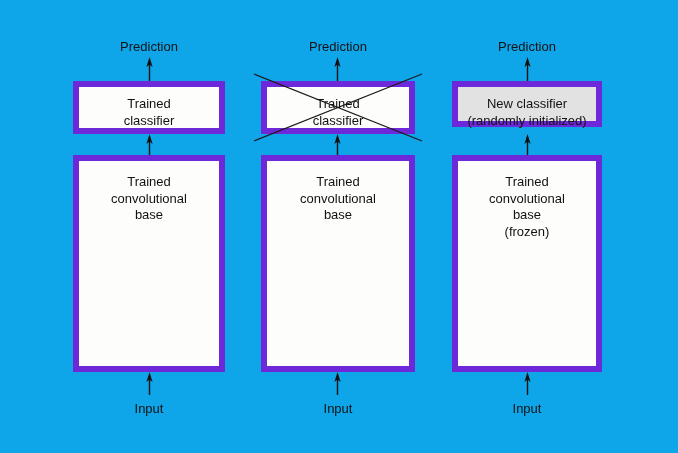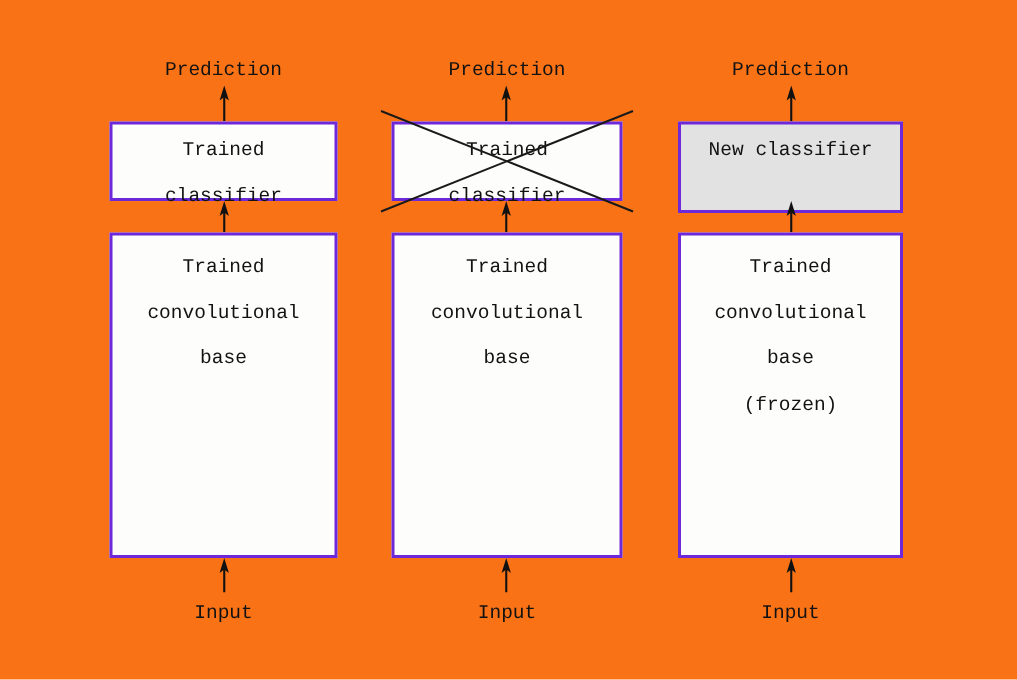--- a/index.html
+++ b/index.html
@@ -4,46 +4,45 @@
 <style>
   html, body {
     margin: 0;
     padding: 0;
     background: #ffffff;
   }
   #canvas {
     position: relative;
     width: 678px;
     height: 453px;
-    background: #f97316;
-    font-family: Liberation Mono, monospace;
+    background: #0ea5e9;
+    font-family: Liberation Sans, sans-serif;
     color: #1a1a1a;
     overflow: hidden;
   }
 
   
   .label {
     position: absolute;
     font-size: 13px;
     line-height: 16px;
     text-align: center;
     white-space: nowrap;
     color: #121212;
   }
 
   
   .box {
     position: absolute;
     box-sizing: border-box;
-    border: 2px solid #6d28d9;
+    border: 6px solid #6d28d9;
     background: #fdfdfb;
     display: flex;
     flex-direction: column;
     align-items: center;
-    gap: 14px;
   }
   .box.shaded {
     background: #e2e2e2;
   }
   .box-text {
     font-size: 13px;
     line-height: 16.5px;
     text-align: center;
     color: #121212;
     white-space: nowrap;
@@ -159,22 +158,23 @@
 
     <div class="label" style="left:452px; top:39px; width:150px;">Prediction</div>
 
     <div class="arrow" style="left:521px; top:57px; height:24px;">
       <svg width="13" height="24" viewBox="0 0 13 24">
         <path d="M6.5 24 L6.5 6" stroke="#111111" stroke-width="1.4" fill="none"></path>
         <path d="M6.5 0 L3.4 10 L6.5 7.6 L9.6 10 Z" fill="#111111"></path>
       </svg>
     </div>
 
-    <div class="box classifier-box shaded" style="left:452px; top:81px; width:150px; height:61px;">
+    <div class="box classifier-box shaded" style="left:452px; top:81px; width:150px; height:46px;">
       <div class="box-text">New classifier</div>
+      <div class="box-text" style="margin-top:0;">(randomly initialized)</div>
     </div>
 
     <div class="arrow" style="left:521px; top:134px; height:21px;">
       <svg width="13" height="21" viewBox="0 0 13 21">
         <path d="M6.5 21 L6.5 6" stroke="#111111" stroke-width="1.4" fill="none"></path>
         <path d="M6.5 0 L3.4 10 L6.5 7.6 L9.6 10 Z" fill="#111111"></path>
       </svg>
     </div>
 
     <div class="box base-box" style="left:452px; top:155px; width:150px; height:217px;">

